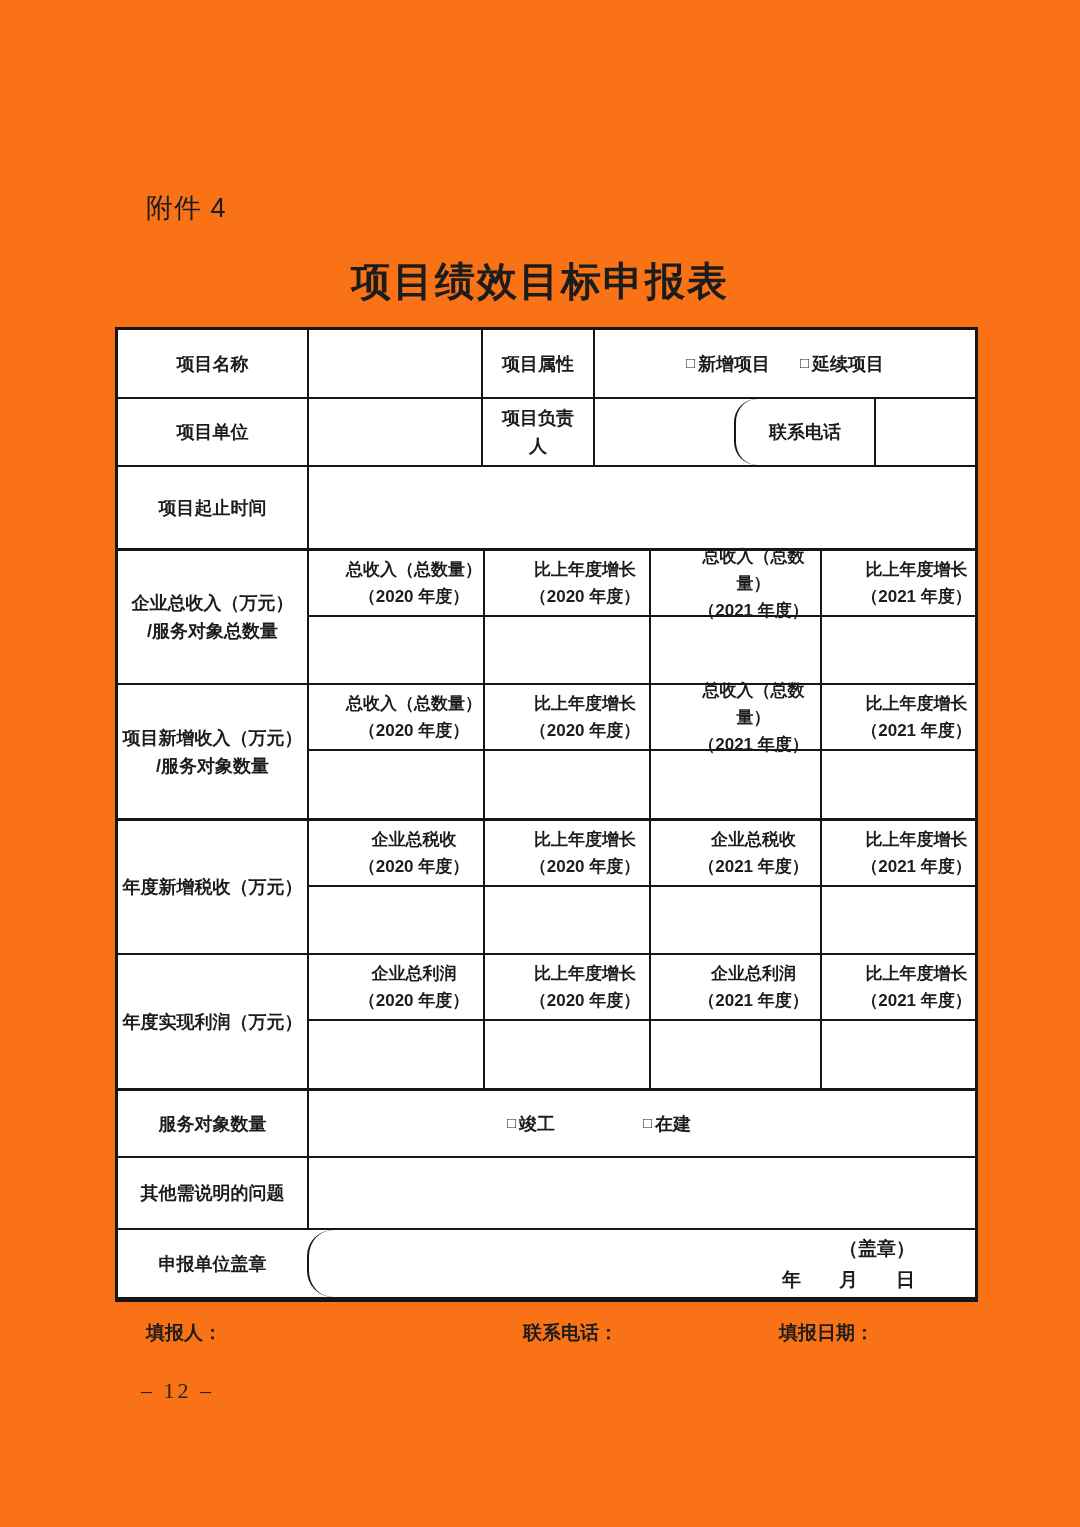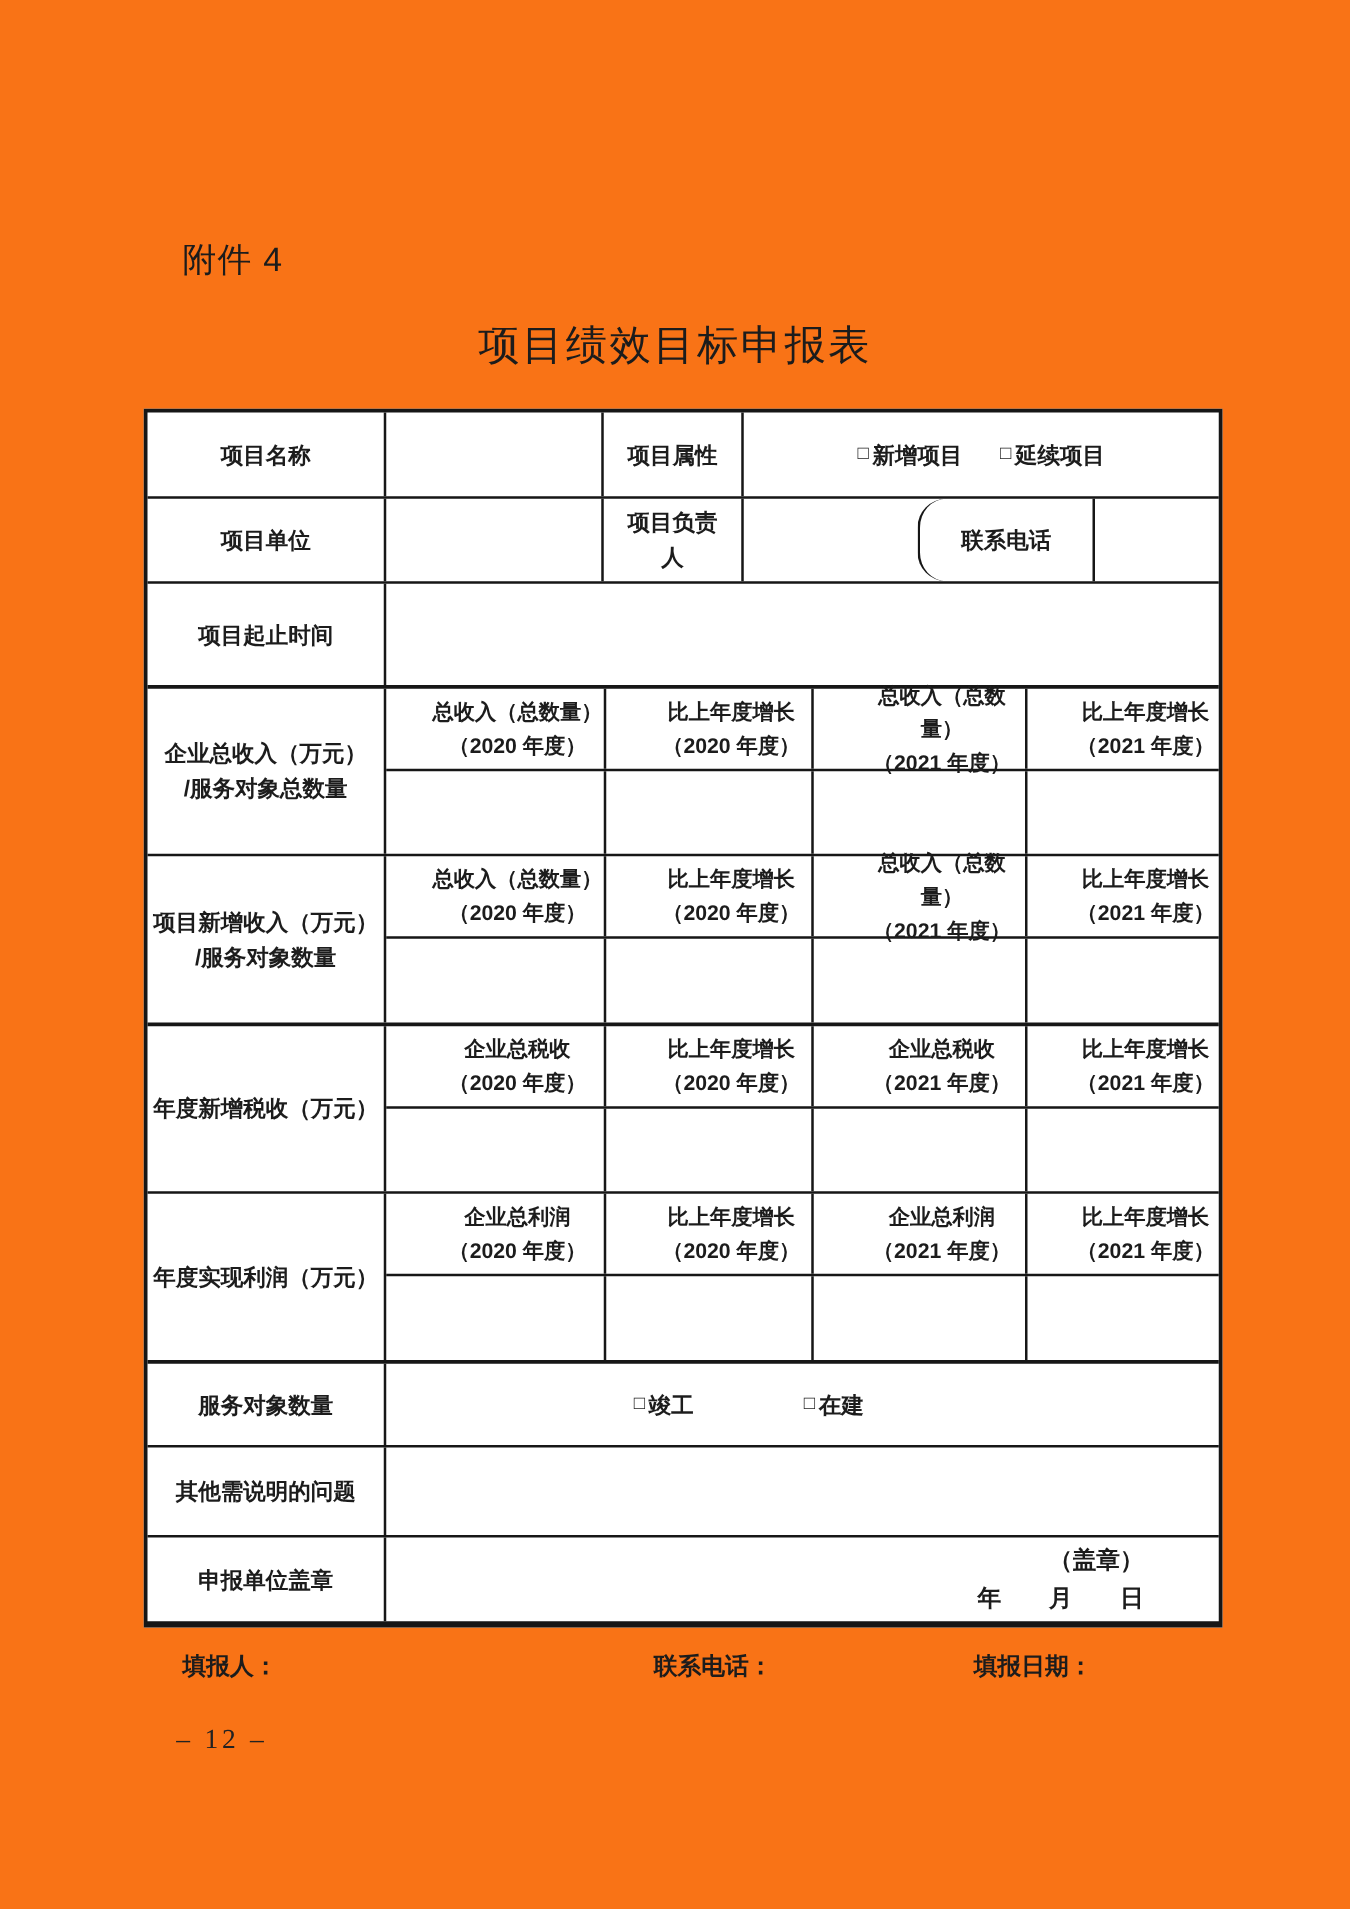--- a/index.html
+++ b/index.html
@@ -6,21 +6,21 @@
   .page {
     position:relative; width:1080px; height:1527px; background:#f97316;
     color:#1c1c1c; font-family:"Liberation Sans", sans-serif; overflow:hidden;
   }
   .attachment {
     position:absolute; left:146px; top:190px;
     font-size:27px; font-weight:500; letter-spacing:1px;
   }
   .doc-title {
     position:absolute; left:0; top:254px; width:100%;
-    text-align:center; font-size:33px; font-weight:400; letter-spacing:2px;
+    text-align:center; font-size:40px; font-weight:700; letter-spacing:2px;
   }
   .form-table {
     position:absolute; left:115px; top:327px; width:863px;
     box-sizing:border-box; border:3px solid #161616; border-bottom-width:5px;
     background:#fff;
   }
   .trow { display:flex; border-top:2px solid #161616; box-sizing:border-box; }
   .trow.first { border-top:none; }
   .trow.thick { border-top:3px solid #161616; }
   .h67{height:67px} .h68{height:68px} .h70{height:83px}
@@ -46,21 +46,21 @@
   .w-d1 { width:174px; flex:none; }
   .w-d2 { width:166px; flex:none; }
   .w-d3 { width:171px; flex:none; }
   .opt { display:inline-flex; align-items:center; }
   .cb { font-size:15px; margin-right:3px; font-weight:400; position:relative; top:-1px; }
   .options-cell { gap:30px; }
   .progress-cell { gap:88px; padding-right:86px; }
   .stamp-cell {
     flex:1; display:flex; flex-direction:column; justify-content:center;
     align-items:flex-end; padding-right:60px; box-sizing:border-box;
-    font-size:19px; font-weight:700; line-height:31px; text-align:right;
+    font-size:19px; font-weight:700; line-height:31px; text-align:right;border-radius:26px;
   }
   .footer-line { position:absolute; top:1320px; left:0; width:100%; height:26px; }
   .footer-item { position:absolute; font-size:19px; font-weight:700; }
   .fi-filler { left:146px; }
   .fi-phone  { left:523px; }
   .fi-date   { left:779px; }
   .page-number {
     position:absolute; left:141px; top:1378px;
     font-family:"Liberation Serif", serif; font-size:22px; font-weight:400;
     letter-spacing:3px; color:#222;

